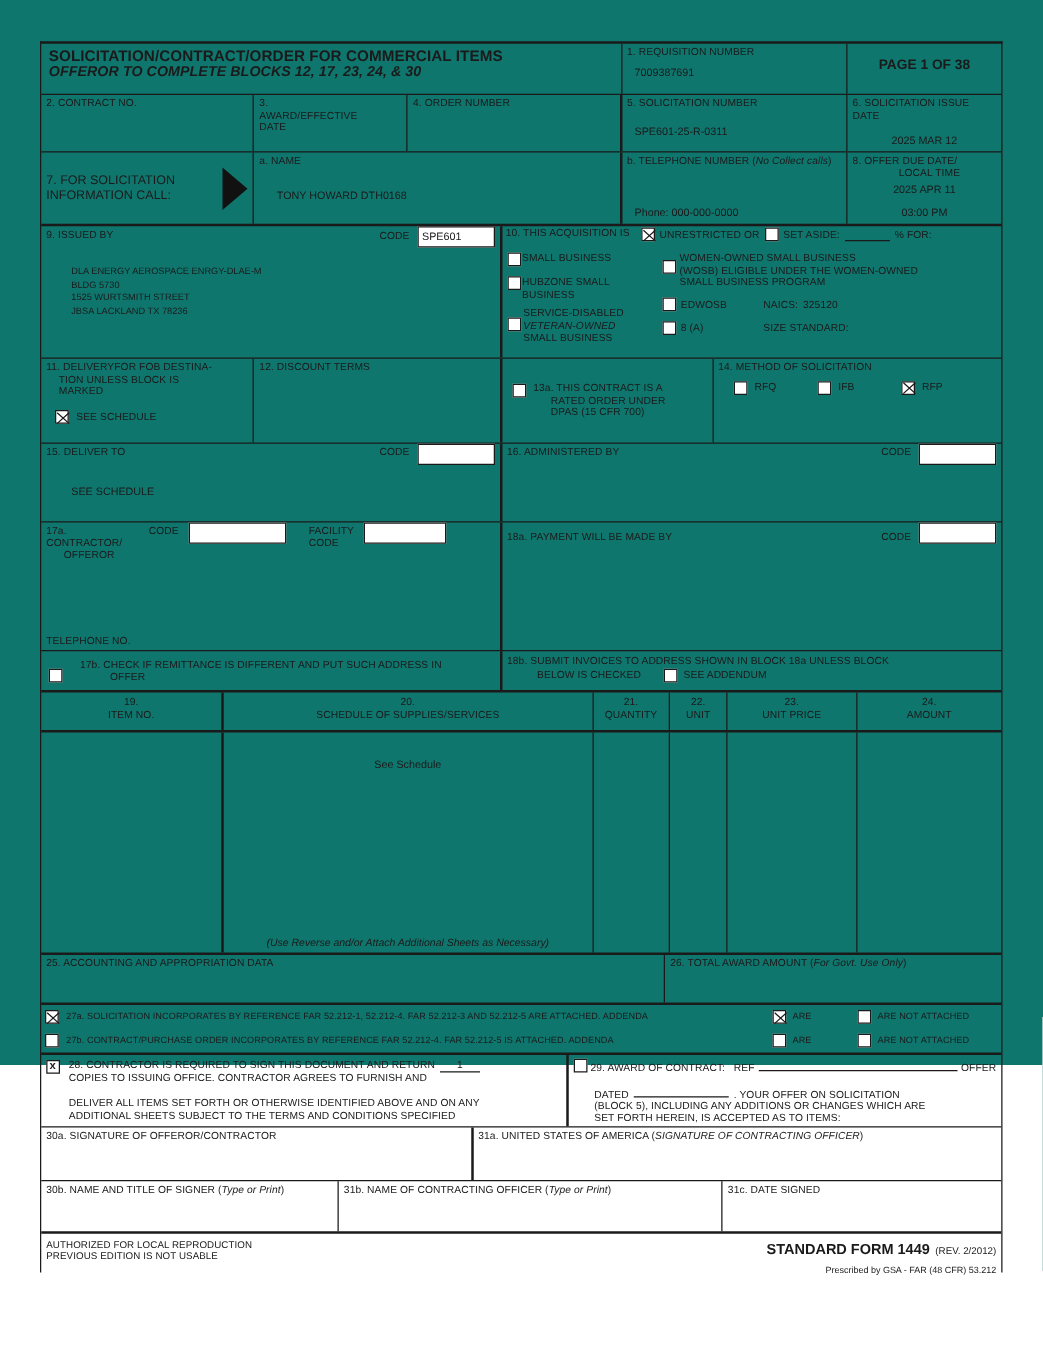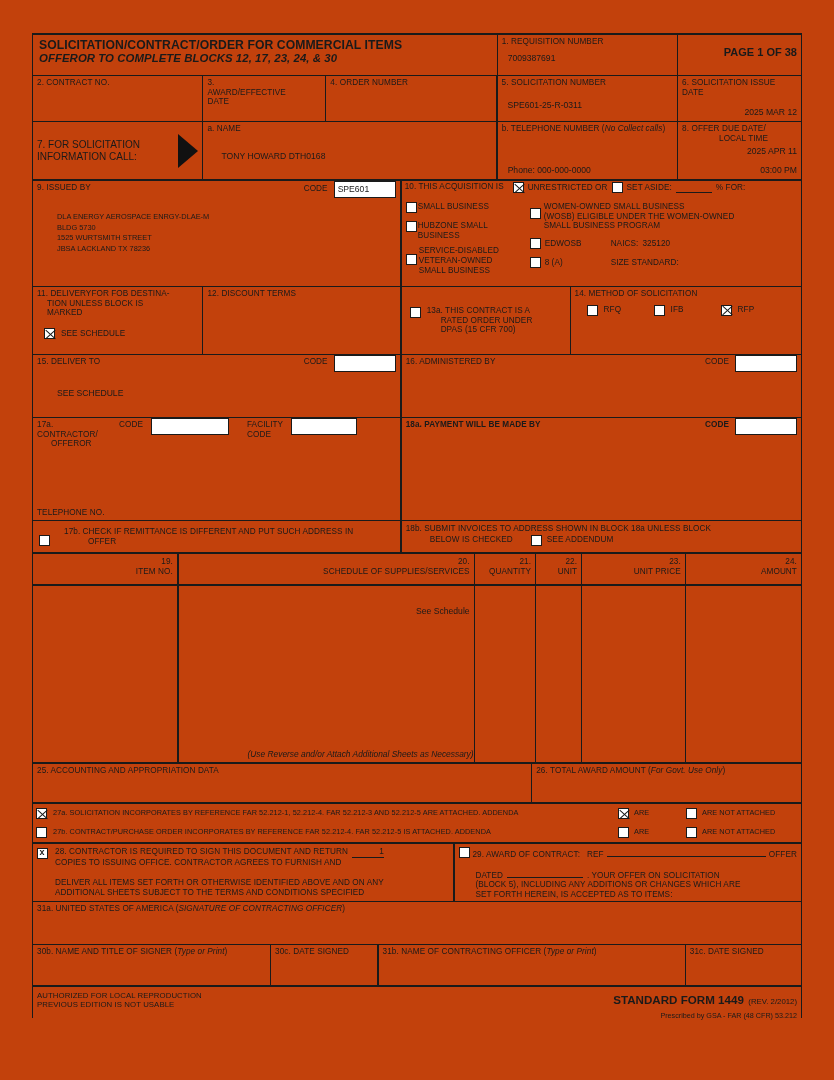--- a/index.html
+++ b/index.html
@@ -2,41 +2,41 @@
 <html><head>
 <meta charset="utf-8">
 <style>
   html,body{margin:0;padding:0;background:#ffffff;}
   body{
     width:834px;height:1080px;
     font-family:"Liberation Sans",sans-serif;
     color:#1a1a1a;
     -webkit-font-smoothing:antialiased;
   }
-  .page{position:relative;width:834px;height:1080px;background:#c2410c;}
+  .page{position:relative;width:834px;height:852px;background:#0f766e;}
   .form{
     position:absolute;left:32px;top:33px;
     width:770px;height:985px;
     border-top:2.5px solid #1a1a1a;
     border-left:1.2px solid #1a1a1a;
     border-right:1.2px solid #1a1a1a;
     box-sizing:border-box;
   }
   .row{display:flex;width:100%;box-sizing:border-box;}
   .cell{position:relative;box-sizing:border-box;padding:2px 4px;}
   .bb{border-bottom:1.2px solid #1a1a1a;}
   .bb2{border-bottom:2.2px solid #1a1a1a;}
   .br{border-right:1.2px solid #1a1a1a;}
   .br2{border-right:2.2px solid #1a1a1a;}
   .lbl{font-size:8.2px;letter-spacing:.01em;line-height:1.18;}
   .lbl9{font-size:9px;line-height:1.2;}
   .val{font-size:8.6px;}
   .it{font-style:italic;}
   .bold{font-weight:bold;}
-  .ctr{text-align:right;}
+  .ctr{text-align:center;}
   .rt{text-align:right;}
 
   
   .title1{font-size:12.2px;font-weight:bold;letter-spacing:.005em;}
   .title2{font-size:11.4px;font-weight:bold;font-style:italic;letter-spacing:.005em;}
   .pagehdr{font-size:11px;font-weight:bold;}
 
   
   .cb{display:inline-block;width:11px;height:11px;border:1.3px solid #1a1a1a;
       box-sizing:border-box;position:relative;vertical-align:middle;background:#fff;}
@@ -165,21 +165,21 @@
           <span class="cb"></span>
           <span style="margin-left:1px;">
             <span class="lbl" style="display:block;">HUBZONE SMALL</span>
             <span class="lbl" style="display:block;">BUSINESS</span>
           </span>
         </div>
         <div style="display:flex;align-items:flex-end;margin-top:6px;">
           <span class="cb" style="margin-bottom:10px;"></span>
           <span style="margin-left:2px;">
             <span class="lbl" style="display:block;">SERVICE-DISABLED</span>
-            <span class="lbl" style="display:block;">VETERAN-OWNED</span>
+            <span class="lbl" style="display:block;font-style:italic;">VETERAN-OWNED</span>
             <span class="lbl" style="display:block;">SMALL BUSINESS</span>
           </span>
         </div>
       </div>
 
       <div class="abs" style="left:128px;top:21px;">
         <div style="display:flex;align-items:flex-start;">
           <span class="cb" style="margin-top:6px;"></span>
           <span style="margin-left:3px;">
             <span class="lbl" style="display:block;">WOMEN-OWNED SMALL BUSINESS</span>
@@ -270,21 +270,21 @@
         <div class="codebox" style="width:78px;margin-left:8px;margin-top:-2px;"></div>
         <div style="margin-left:18px;">
           <div class="lbl">FACILITY</div>
           <div class="lbl">CODE</div>
         </div>
         <div class="codebox" style="width:66px;margin-left:8px;margin-top:-2px;"></div>
       </div>
       <div class="abs lbl" style="left:4px;bottom:2px;">TELEPHONE NO.</div>
     </div>
     <div class="cell" style="width:52%;height:102px;">
-      <div style="display:flex;align-items:flex-start;font-weight:bold;">
+      <div style="display:flex;align-items:flex-end;">
         <div class="lbl" style="flex:1;">18a. PAYMENT WILL BE MADE BY</div>
         <div class="lbl" style="margin-right:6px;">CODE</div>
         <div class="codebox" style="width:62px;margin-top:-2px;"></div>
       </div>
       <div class="val"></div>
     </div>
   </div>
 
   <div class="row bb2">
     <div class="cell br2" style="width:48%;height:31px;display:flex;align-items:center;">
@@ -415,37 +415,37 @@
           <span class="uline" style="width:76px;height:9px;margin:0 4px;"></span>
           <span class="lbl">.  YOUR OFFER ON SOLICITATION</span>
         </div>
         <div class="lbl">(BLOCK 5), INCLUDING ANY ADDITIONS OR CHANGES WHICH ARE</div>
         <div class="lbl">SET FORTH HEREIN, IS ACCEPTED AS TO ITEMS:</div>
       </div>
     </div>
   </div>
 
   <div class="row bb">
+    <div class="cell br2" style="width:45%;height:42px;">
+      <div class="lbl">30a. SIGNATURE OF OFFEROR/CONTRACTOR</div>
+      <div class="val"></div>
+    </div>
     <div class="cell" style="width:55%;height:42px;">
       <div class="lbl">
         <span>31a. UNITED STATES OF AMERICA (</span><span class="it">SIGNATURE OF CONTRACTING OFFICER</span><span>)</span>
       </div>
       <div class="val"></div>
     </div>
   </div>
 
   <div class="row bb2">
     <div class="cell br" style="width:31%;height:40px;">
       <div class="lbl">
         <span>30b. NAME AND TITLE OF SIGNER (</span><span class="it">Type or Print</span><span>)</span>
       </div>
-      <div class="val"></div>
-    </div>
-    <div class="cell br2" style="width:14%;height:40px;">
-      <div class="lbl">30c. DATE SIGNED</div>
       <div class="val"></div>
     </div>
     <div class="cell br" style="width:40%;height:40px;">
       <div class="lbl">
         <span>31b. NAME OF CONTRACTING OFFICER (</span><span class="it">Type or Print</span><span>)</span>
       </div>
       <div class="val"></div>
     </div>
     <div class="cell" style="width:15%;height:40px;">
       <div class="lbl">31c. DATE SIGNED</div>

